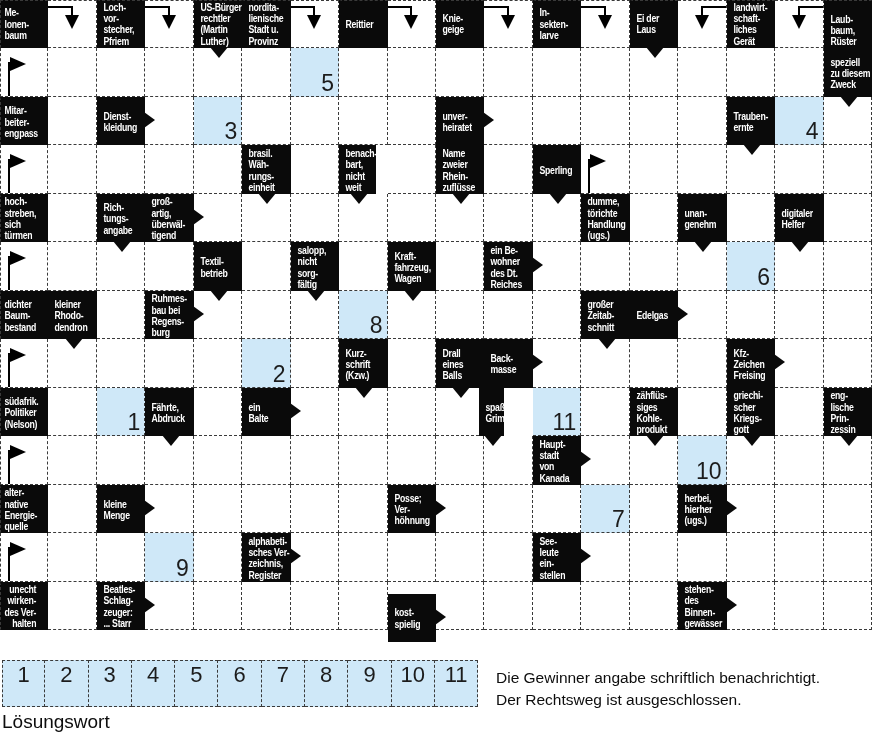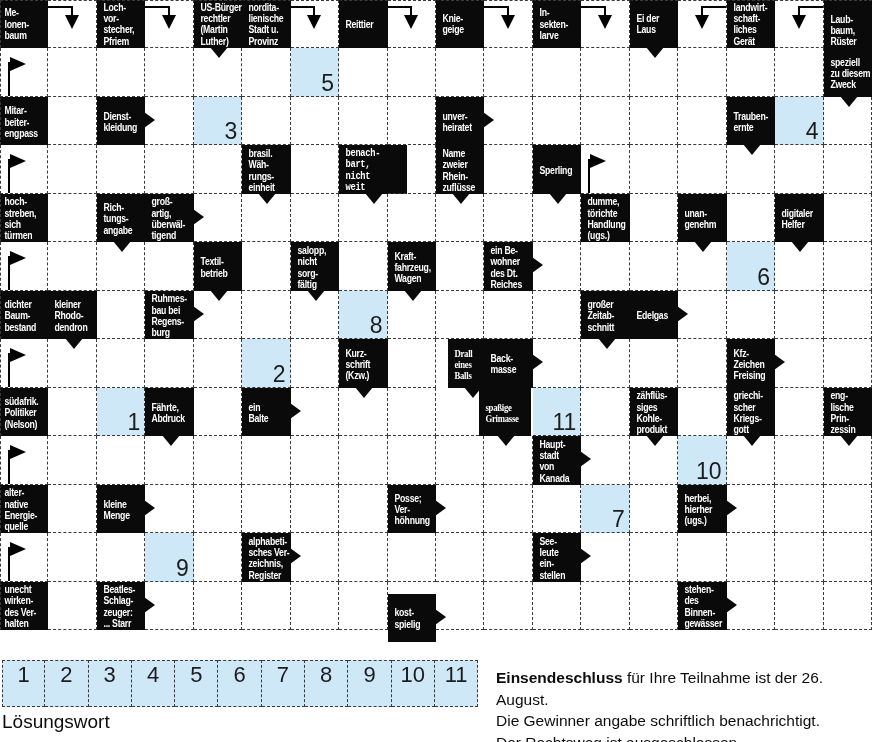--- a/index.html
+++ b/index.html
@@ -247,21 +247,21 @@
     <div class="cell blank" style="left: 145.333px; top: 145.385px; width: 48.4444px; height: 48.4615px;"></div>
     <div class="cell blank" style="left: 193.778px; top: 145.385px; width: 48.4444px; height: 48.4615px;"></div>
     <div class="cell clue" style="left: 242.222px; top: 145.385px; width: 48.4444px; height: 48.4615px;">
       <span class="ct">brasil.
 Wäh-
 rungs-
 einheit</span>
       <div class="tab-d"></div>
     </div>
     <div class="cell blank" style="left: 290.667px; top: 145.385px; width: 48.4444px; height: 48.4615px;"></div>
-    <div class="cell clue" style="left: 339.111px; top: 145.385px; width: 68px; height: 48.4615px; font-family: Liberation Mono, monospace;">
+    <div class="cell clue" style="left: 339.111px; top: 145.385px; width: 37px; height: 48.4615px;">
       <span class="ct">benach-
 bart,
 nicht
 weit</span>
       <div class="tab-d"></div>
     </div>
     <div class="cell blank" style="left: 387.556px; top: 145.385px; width: 48.4444px; height: 48.4615px;"></div>
     <div class="cell clue" style="left: 436px; top: 145.385px; width: 48.4444px; height: 48.4615px;">
       <span class="ct">Name
 zweier
@@ -435,21 +435,21 @@
       <span class="num">2</span>
     </div>
     <div class="cell blank" style="left: 290.667px; top: 339.231px; width: 48.4444px; height: 48.4615px;"></div>
     <div class="cell clue" style="left: 339.111px; top: 339.231px; width: 48.4444px; height: 48.4615px;">
       <span class="ct">Kurz-
 schrift
 (Kzw.)</span>
       <div class="tab-d"></div>
     </div>
     <div class="cell blank" style="left: 387.556px; top: 339.231px; width: 48.4444px; height: 48.4615px;"></div>
-    <div class="cell clue" style="left: 448px; top: 339.231px; width: 48.4444px; height: 48.4615px; font-family: Liberation Serif, serif;">
+    <div class="cell clue" style="left: 436px; top: 339.231px; width: 48.4444px; height: 48.4615px;">
       <span class="ct">Drall
 eines
 Balls</span>
       <div class="tab-d"></div>
     </div>
     <div class="cell clue" style="left: 484.444px; top: 339.231px; width: 48.4444px; height: 48.4615px;">
       <span class="ct">Back-
 masse</span>
       <div class="tab-r"></div>
     </div>
@@ -482,21 +482,21 @@
     <div class="cell blank" style="left: 193.778px; top: 387.692px; width: 48.4444px; height: 48.4615px;"></div>
     <div class="cell clue" style="left: 242.222px; top: 387.692px; width: 48.4444px; height: 48.4615px;">
       <span class="ct">ein
 Balte</span>
       <div class="tab-r"></div>
     </div>
     <div class="cell blank" style="left: 290.667px; top: 387.692px; width: 48.4444px; height: 48.4615px;"></div>
     <div class="cell blank" style="left: 339.111px; top: 387.692px; width: 48.4444px; height: 48.4615px;"></div>
     <div class="cell blank" style="left: 387.556px; top: 387.692px; width: 48.4444px; height: 48.4615px;"></div>
     <div class="cell blank" style="left: 436px; top: 387.692px; width: 48.4444px; height: 48.4615px;"></div>
-    <div class="cell clue" style="left: 479px; top: 387.692px; width: 52px; height: 48.4615px; font-family: Liberation Serif, serif;">
+    <div class="cell clue" style="left: 479px; top: 387.692px; width: 25px; height: 48.4615px;">
       <span class="ct">spaßige
 Grimasse</span>
       <div class="tab-d"></div>
     </div>
     <div class="cell hl" style="left: 532.889px; top: 387.692px; width: 48.4444px; height: 48.4615px;">
       <span class="num">11</span>
     </div>
     <div class="cell blank" style="left: 581.333px; top: 387.692px; width: 48.4444px; height: 48.4615px;"></div>
     <div class="cell clue" style="left: 629.778px; top: 387.692px; width: 48.4444px; height: 48.4615px;">
       <span class="ct">zähflüs-
@@ -621,21 +621,21 @@
 ein-
 stellen</span>
       <div class="tab-r"></div>
     </div>
     <div class="cell blank" style="left: 581.333px; top: 533.077px; width: 48.4444px; height: 48.4615px;"></div>
     <div class="cell blank" style="left: 629.778px; top: 533.077px; width: 48.4444px; height: 48.4615px;"></div>
     <div class="cell blank" style="left: 678.222px; top: 533.077px; width: 48.4444px; height: 48.4615px;"></div>
     <div class="cell blank" style="left: 726.667px; top: 533.077px; width: 48.4444px; height: 48.4615px;"></div>
     <div class="cell blank" style="left: 775.111px; top: 533.077px; width: 48.4444px; height: 48.4615px;"></div>
     <div class="cell blank" style="left: 823.556px; top: 533.077px; width: 48.4444px; height: 48.4615px;"></div>
-    <div class="cell bl clue" style="left: 0px; top: 581.538px; width: 48.4444px; height: 48.4615px;">
+    <div class="cell bl clue" style="left: 0px; top: 581.538px; width: 48.4444px; height: 48.4615px; text-align: right;">
       <span class="ct">unecht
 wirken-
 des Ver-
 halten</span>
     </div>
     <div class="cell blank" style="left: 48.4444px; top: 581.538px; width: 48.4444px; height: 48.4615px;"></div>
     <div class="cell clue" style="left: 96.8889px; top: 581.538px; width: 48.4444px; height: 48.4615px;">
       <span class="ct">Beatles-
 Schlag-
 zeuger:
@@ -700,16 +700,15 @@
     <div class="scell">
       <span class="snum">10</span>
     </div>
     <div class="scell">
       <span class="snum">11</span>
     </div>
   </div>
 <div class="sol-label">Lösungswort</div>
 
 <div class="footer">
-  <div><b>Einsendeschluss</b><span> für Ihre Teilnahme ist der 26. August.</span></div>
   <div>Die Gewinner angabe schriftlich benachrichtigt.</div>
   <div>Der Rechtsweg ist ausgeschlossen.</div>
 </div>
 
 </body></html>

